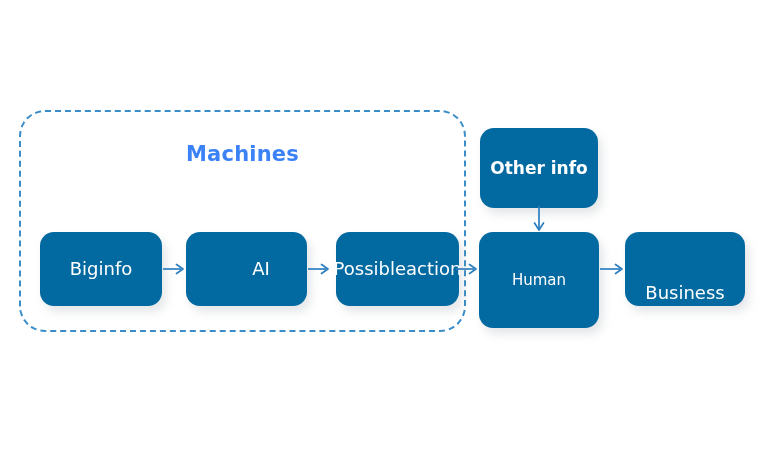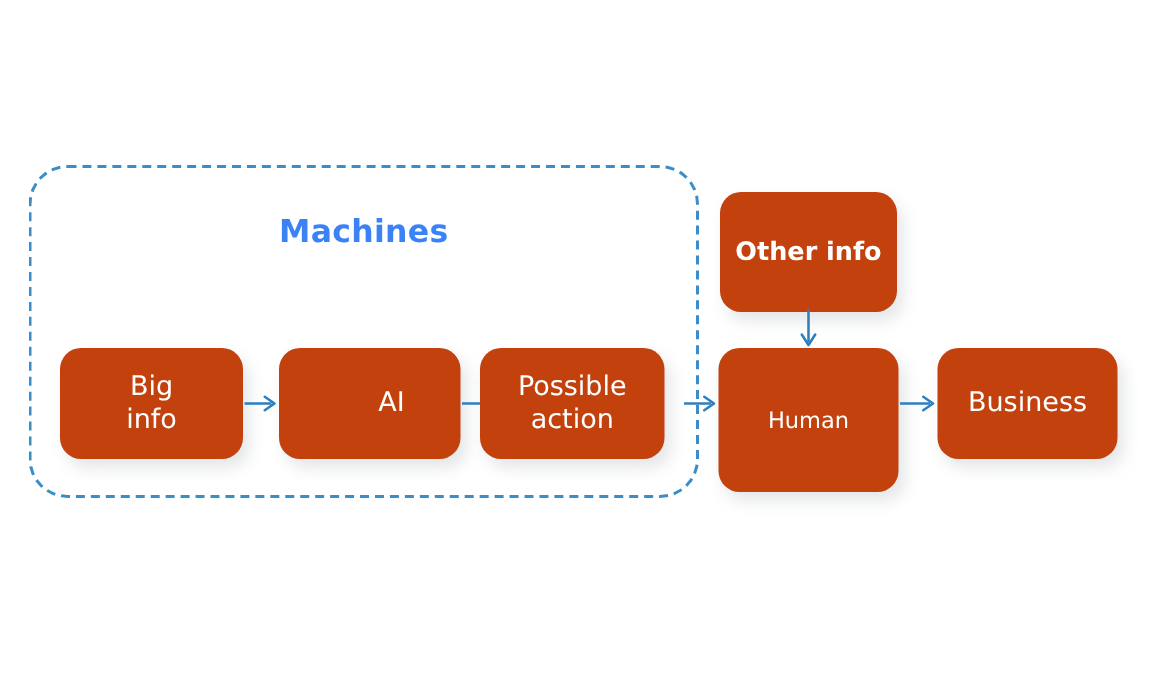--- a/index.html
+++ b/index.html
@@ -41,40 +41,40 @@
     font-size: 21px;
     font-weight: bold;
     color: #3b82f6;
     letter-spacing: 0.2px;
   }
 
   
   .node {
     position: absolute;
     box-sizing: border-box;
-    background: #c2410c;
+    background: #0369a1;
     border-radius: 14px;
     color: #ffffff;
     display: flex;
-    flex-direction: column;
+    flex-direction: row;
     align-items: center;
     justify-content: center;
     text-align: center;
     line-height: 1.22;
     box-shadow: 4px 6px 10px rgba(130,140,150,0.22);
     padding: 2px 6px;
   }
   .node .line { display: block; white-space: nowrap; }
   .node .line.bold { font-weight: bold; }
 
   #node-big-data     { left: 40px;  top: 232px; width: 122px; height: 74px; font-size: 18px; }
   #node-ai           { left: 186px; top: 232px; width: 121px; height: 74px; font-size: 18px; padding-left: 35px; }
-  #node-possible     { left: 320px; top: 232px; width: 123px; height: 74px; font-size: 18px; }
+  #node-possible     { left: 336px; top: 232px; width: 123px; height: 74px; font-size: 18px; }
   #node-human        { left: 479px; top: 232px; width: 120px; height: 96px; font-size: 15px; }
-  #node-business     { left: 625px; top: 232px; width: 120px; height: 74px; font-size: 18px; }
+  #node-business     { left: 625px; top: 232px; width: 120px; height: 74px; font-size: 18px; align-items: flex-end; }
   #node-other-info   { left: 480px; top: 128px; width: 118px; height: 80px; font-size: 17px; }
 
   
   .arrow {
     position: absolute;
     pointer-events: none;
   }
   #arrow-1 { left: 162px; top: 256px; width: 26px; height: 26px; }
   #arrow-2 { left: 307px; top: 256px; width: 26px; height: 26px; }
   #arrow-3 { left: 455px; top: 256px; width: 26px; height: 26px; }

